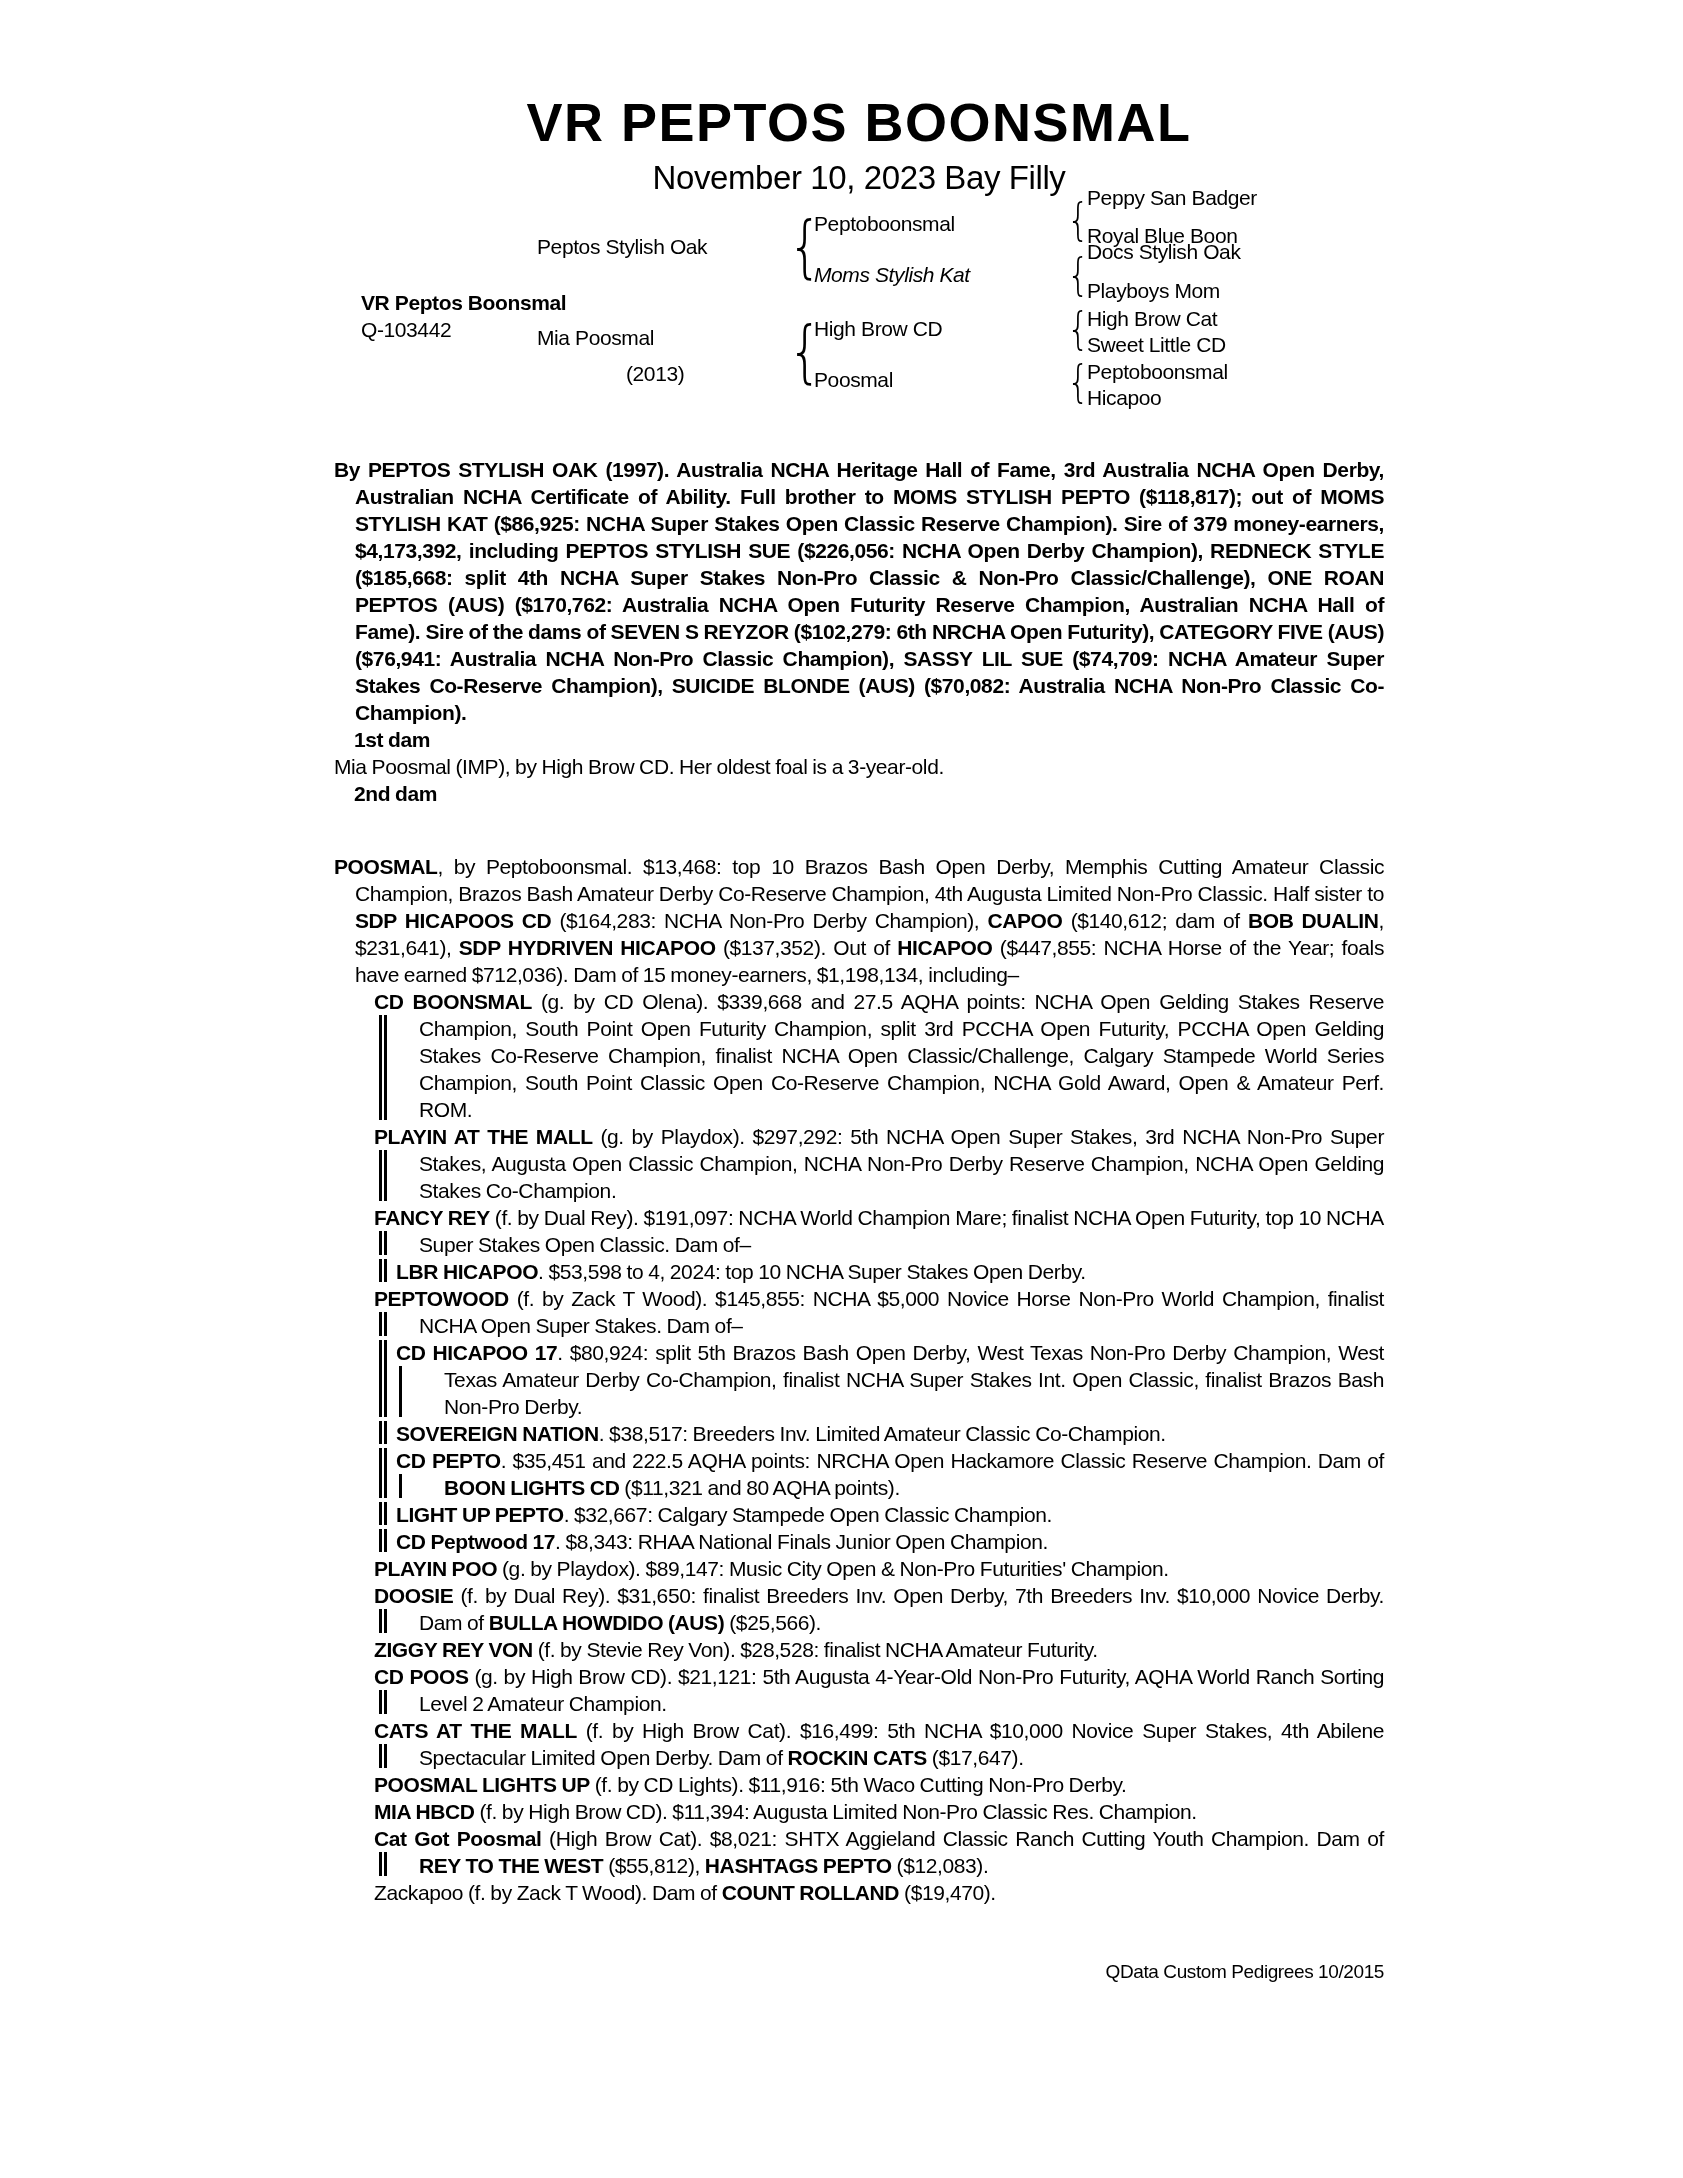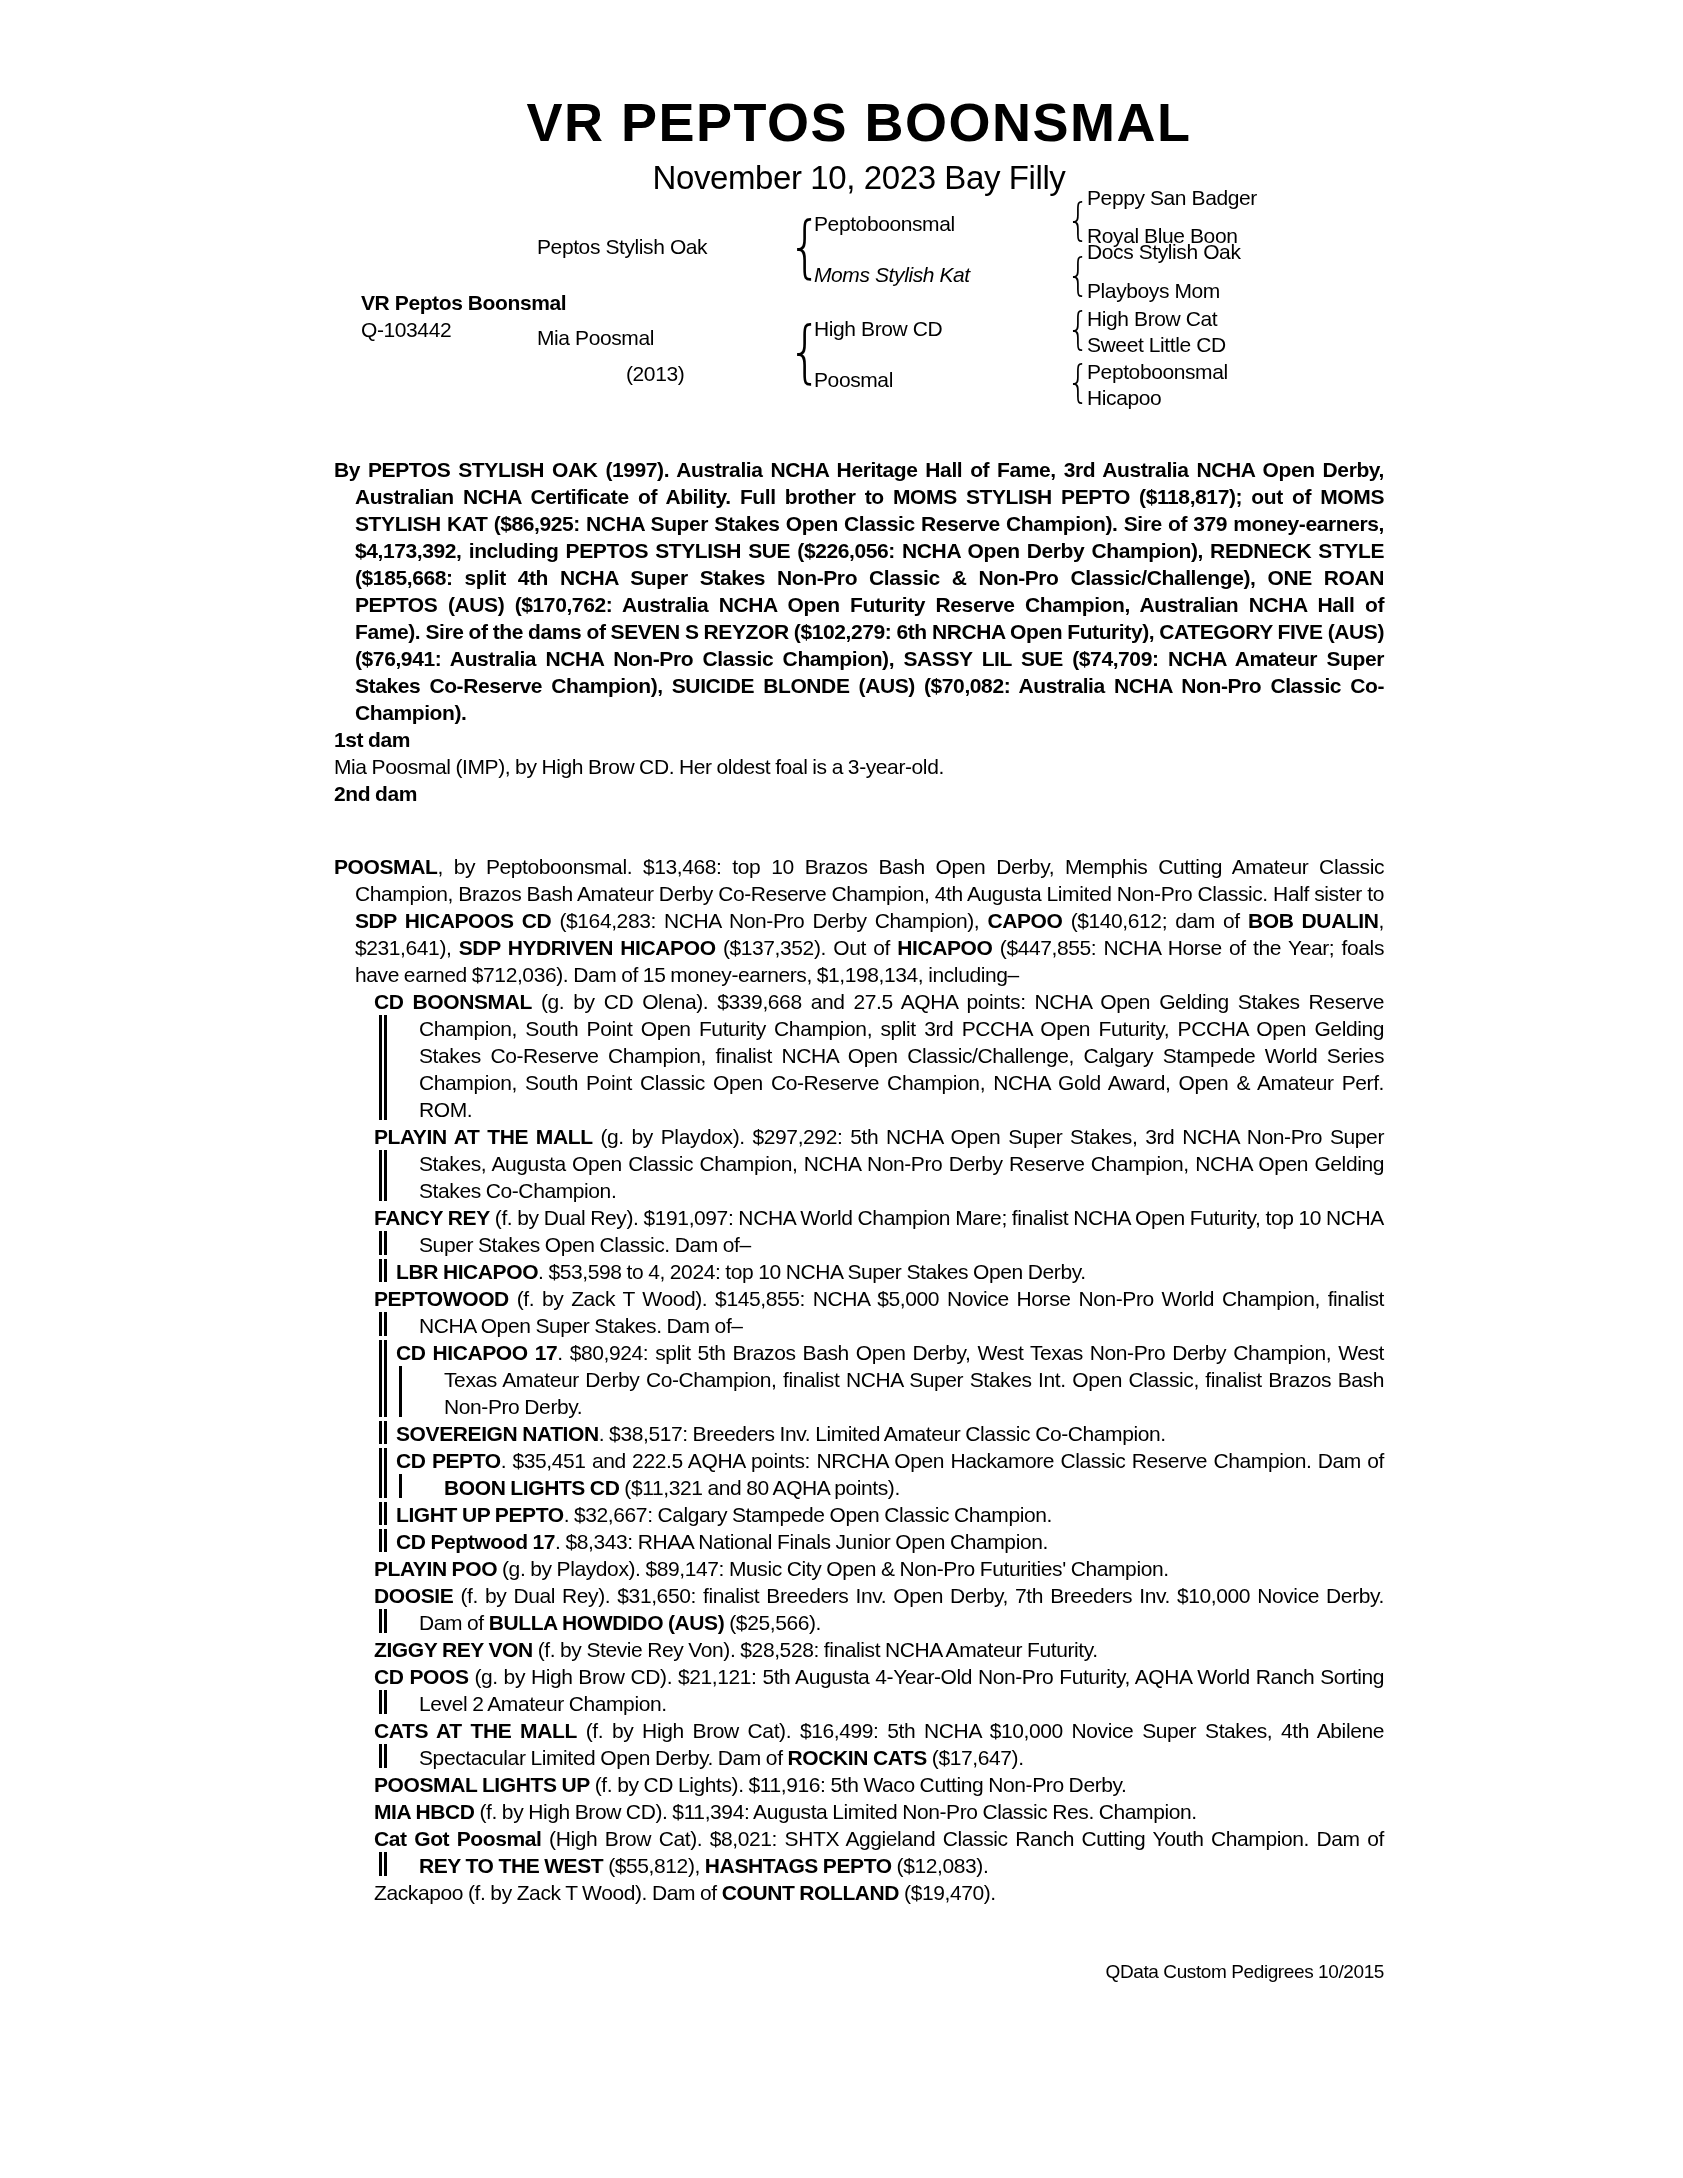--- a/index.html
+++ b/index.html
@@ -11,21 +11,21 @@
   .subtitle { position:absolute; left:334px; top:159px; width:1050px; text-align:center; font-size:33px; }
   .ped-name { position:absolute; font-size:21px; white-space:nowrap; }
   .subject-name { font-weight:bold; }
   .brace { position:absolute; font-family:"DejaVu Sans", sans-serif; font-weight:200;
            transform:scaleX(0.8); transform-origin:left top; }
   .brace.b3 { font-size:44px; line-height:51px; }
   .brace.b2 { font-size:67px; line-height:79px; }
   #body-flow { position:absolute; left:334px; top:410px; width:1050px;
                font-size:21px; line-height:27px; word-spacing:-0.5px; }
   .rec { position:relative; text-align:justify; }
-  .rec.h { font-weight:normal; text-align:left; }
+  .rec.h { font-weight:normal; text-align:left;margin-left:20px; }
   .rec.n { text-align:left; }
   .rec.p  { padding-left:21px;  text-indent:-21px;margin-top:46px; }
   .rec.e0 { padding-left:85px;  text-indent:-45px; }
   .rec.e1 { padding-left:110px; text-indent:-48px; }
   .vbar { position:absolute; width:3px; bottom:3px; background:#000; display:block; }
   .footer { position:absolute; left:334px; top:1961px; width:1050px; text-align:right; font-size:19px; }
 </style>
 </head>
 <body>
 

